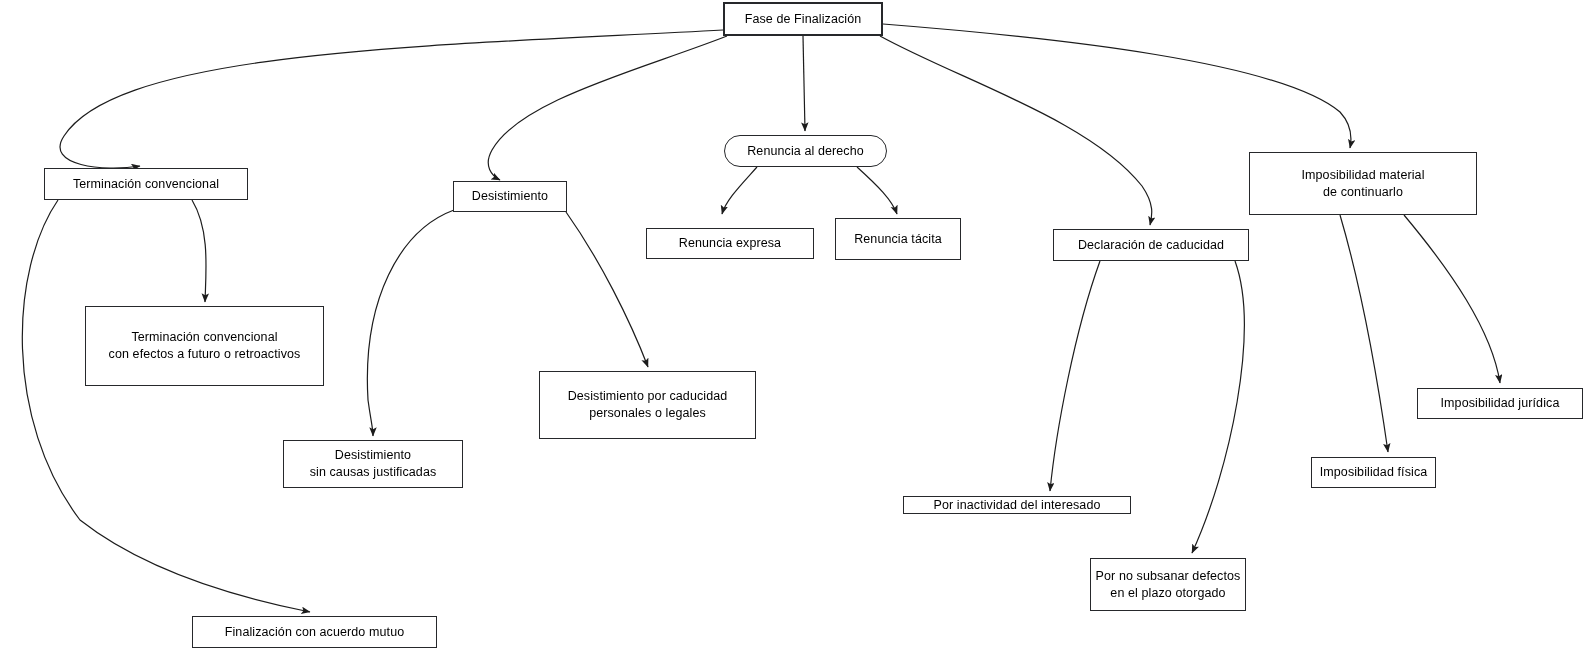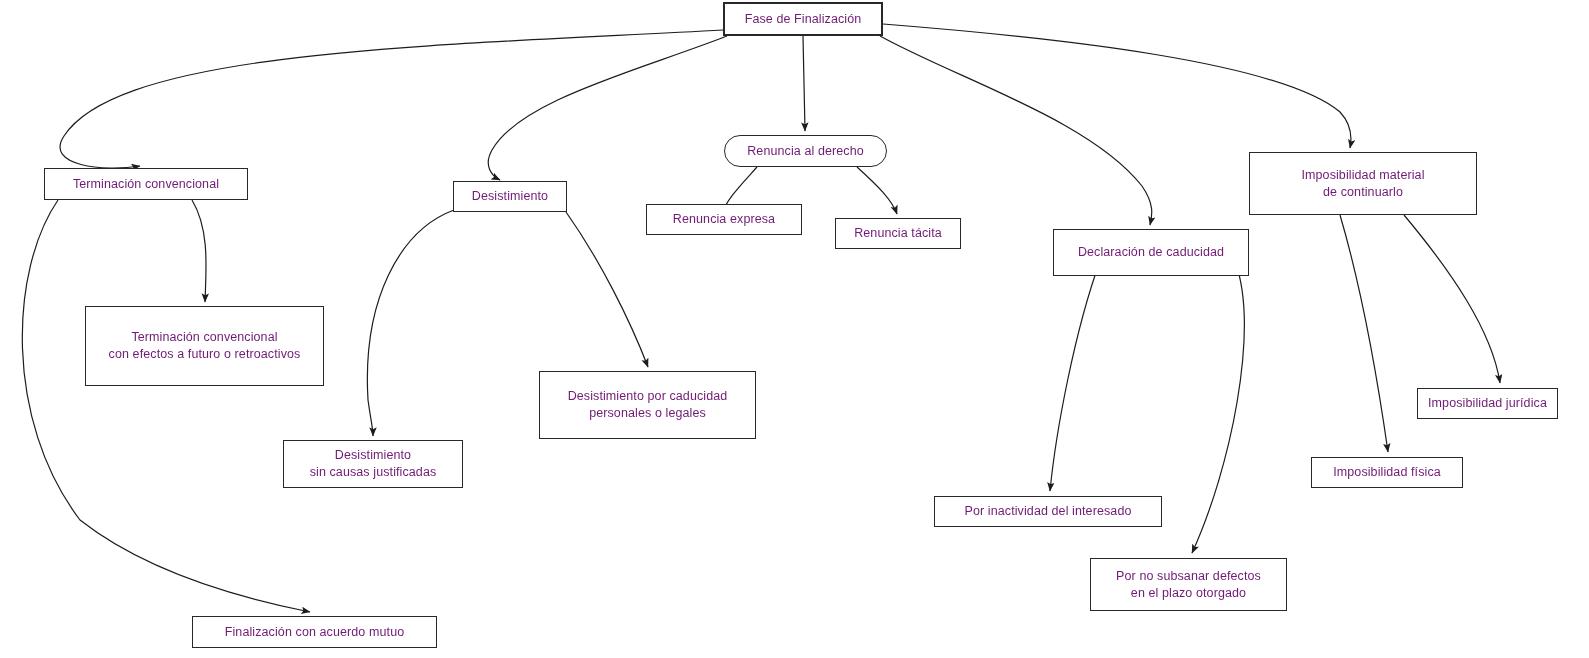--- a/index.html
+++ b/index.html
@@ -26,21 +26,21 @@
   }
   .node {
     position: absolute;
     box-sizing: border-box;
     background: #ffffff;
     border: 1.6px solid #26282b;
     display: flex;
     align-items: center;
     justify-content: center;
     text-align: center;
-    color: #701a75;
+    color: #000000;
     font-size: 12.5px;
     line-height: 1.35;
     letter-spacing: 0.1px;
     z-index: 2;
   }
   .node.root {
     border-width: 2.2px;
   }
   .node-label {
     display: block;
@@ -98,41 +98,41 @@
         <span class="node-label">Desistimiento
 sin causas justificadas</span>
       </div>
       <div class="node" style="left: 539px; top: 371px; width: 217px; height: 68px;">
         <span class="node-label">Desistimiento por caducidad
 personales o legales</span>
       </div>
       <div class="node" style="left: 724px; top: 135px; width: 163px; height: 32px; border-radius: 16px;">
         <span class="node-label">Renuncia al derecho</span>
       </div>
-      <div class="node" style="left: 646px; top: 204px; width: 156px; height: 31px;">
+      <div class="node" style="left: 646px; top: 228px; width: 168px; height: 31px;">
         <span class="node-label">Renuncia expresa</span>
       </div>
-      <div class="node" style="left: 835px; top: 218px; width: 126px; height: 31px;">
+      <div class="node" style="left: 835px; top: 218px; width: 126px; height: 42px;">
         <span class="node-label">Renuncia tácita</span>
       </div>
-      <div class="node" style="left: 1053px; top: 229px; width: 196px; height: 47px;">
+      <div class="node" style="left: 1053px; top: 229px; width: 196px; height: 32px;">
         <span class="node-label">Declaración de caducidad</span>
       </div>
-      <div class="node" style="left: 934px; top: 496px; width: 228px; height: 31px;">
+      <div class="node" style="left: 903px; top: 496px; width: 228px; height: 18px;">
         <span class="node-label">Por inactividad del interesado</span>
       </div>
-      <div class="node" style="left: 1090px; top: 558px; width: 197px; height: 53px;">
+      <div class="node" style="left: 1090px; top: 558px; width: 156px; height: 53px;">
         <span class="node-label">Por no subsanar defectos
 en el plazo otorgado</span>
       </div>
       <div class="node" style="left: 1249px; top: 152px; width: 228px; height: 63px;">
         <span class="node-label">Imposibilidad material
 de continuarlo</span>
       </div>
-      <div class="node" style="left: 1311px; top: 457px; width: 152px; height: 31px;">
+      <div class="node" style="left: 1311px; top: 457px; width: 125px; height: 31px;">
         <span class="node-label">Imposibilidad física</span>
       </div>
-      <div class="node" style="left: 1417px; top: 388px; width: 141px; height: 31px;">
+      <div class="node" style="left: 1417px; top: 388px; width: 166px; height: 31px;">
         <span class="node-label">Imposibilidad jurídica</span>
       </div>
     </div>
 
 </div>
 
 </body></html>

